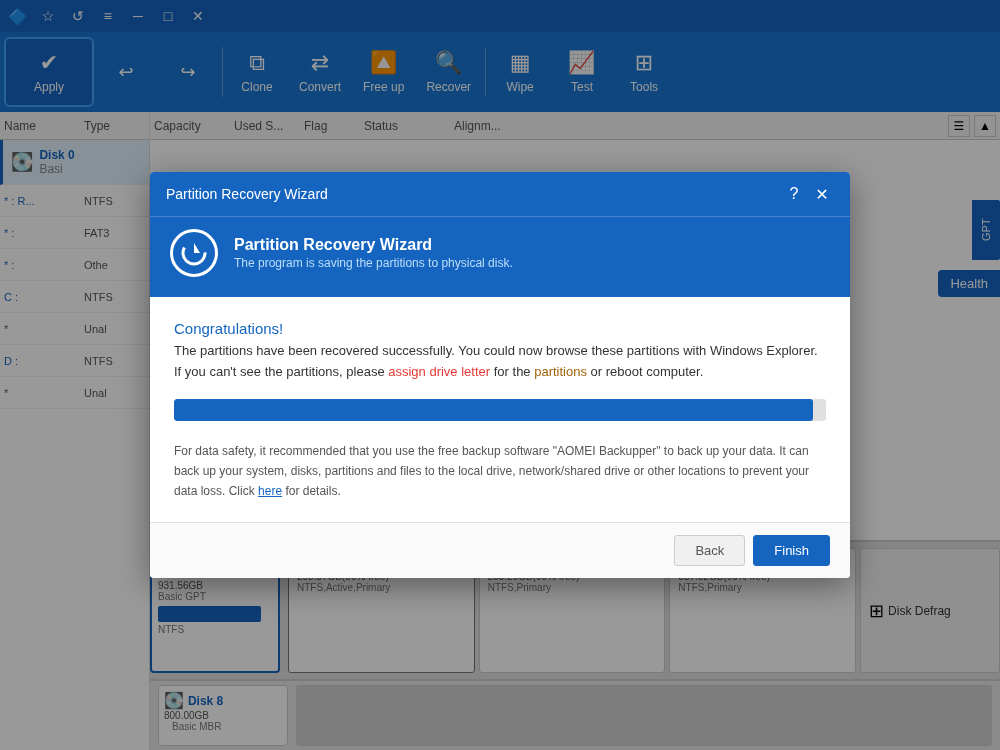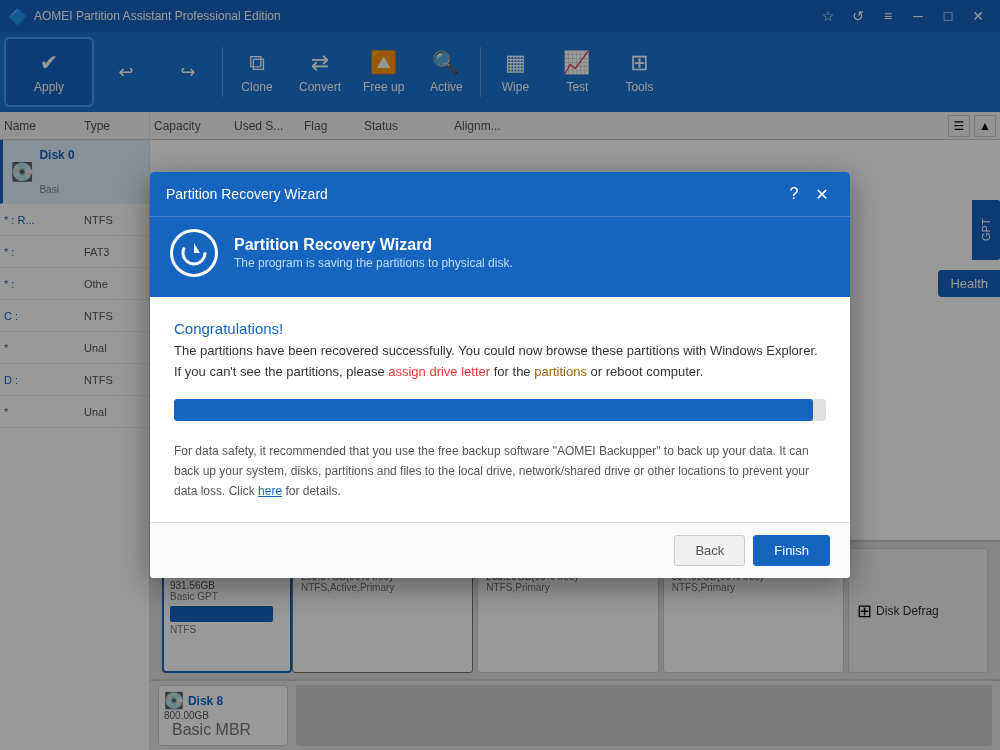--- a/index.html
+++ b/index.html
@@ -176,21 +176,20 @@
     
     ::-webkit-scrollbar { width: 8px; height: 8px; }
     ::-webkit-scrollbar-track { background: #f0f0f0; }
     ::-webkit-scrollbar-thumb { background: #bbb; border-radius: 4px; }
   </style>
 </head>
 <body>
 
 <div class="title-bar">
   <span style="font-size:16px; margin-right:6px;">🔷</span>
-  <span class="title-bar-text">AOMEI Partition Assistant Professional Edition</span>
   <div class="title-bar-controls">
     <button class="title-bar-btn">☆</button>
     <button class="title-bar-btn">↺</button>
     <button class="title-bar-btn">≡</button>
     <button class="title-bar-btn">─</button>
     <button class="title-bar-btn">□</button>
     <button class="title-bar-btn close">✕</button>
   </div>
 </div>
 
@@ -213,21 +212,21 @@
   <button class="toolbar-btn">
     <span class="btn-icon">⇄</span>
     <span class="btn-label">Convert</span>
   </button>
   <button class="toolbar-btn">
     <span class="btn-icon">🔼</span>
     <span class="btn-label">Free up</span>
   </button>
   <button class="toolbar-btn">
     <span class="btn-icon">🔍</span>
-    <span class="btn-label">Active</span>
+    <span class="btn-label">Recover</span>
   </button>
   <div class="toolbar-separator"></div>
   <button class="toolbar-btn">
     <span class="btn-icon">▦</span>
     <span class="btn-label">Wipe</span>
   </button>
   <button class="toolbar-btn">
     <span class="btn-icon">📈</span>
     <span class="btn-label">Test</span>
   </button>
@@ -243,21 +242,21 @@
 
     <div style="height:28px; background:#f5f5f5; border-bottom:1px solid #ccc; display:flex; align-items:center; padding: 0 4px; font-size:12px; color:#555; font-weight:500;">
       <span style="width:80px;">Name</span>
       <span style="width:60px;">Type</span>
     </div>
 
     <div class="left-disk-item" style="background:#e3f2fd; border-left:3px solid #1565c0;">
       <span style="font-size:18px;">💽</span>
       <div>
         <div style="font-weight:bold; color:#1565c0; font-size:12px;">Disk 0</div>
-        <div style="color:#888; font-size:10px;margin-top:22px;">Basi</div>
+        <div style="color:#888; font-size:12px;">Basi</div>
       </div>
     </div>
 
     <div class="partition-row">
       <span style="width:80px; color:#1565c0; font-size:11px;">* : R...</span>
       <span style="width:60px; color:#555; font-size:11px;">NTFS</span>
     </div>
     <div class="partition-row">
       <span style="width:80px; color:#1565c0; font-size:11px;">* :</span>
       <span style="width:60px; color:#555; font-size:11px;">FAT3</span>
@@ -301,21 +300,21 @@
     <div style="flex:1; overflow:hidden; display:flex; flex-direction:column;">
 
       <div style="flex:1; background:white; position:relative;">
 
         <div style="position:absolute; right:0; top:60px; background:#1565c0; color:white; padding:4px 8px; font-size:11px; border-radius:2px 0 0 2px; cursor:pointer; writing-mode:vertical-rl; text-orientation:mixed; transform:rotate(180deg); height:60px; display:flex; align-items:center; justify-content:center;">GPT</div>
         <div style="position:absolute; right:0; top:130px; background:#1565c0; color:white; padding:6px 12px; font-size:13px; border-radius:4px 0 0 4px; cursor:pointer;">Health</div>
       </div>
 
       <div style="height:210px; background:#e8e8e8; border-top:2px solid #ccc; display:flex; flex-direction:column; overflow:hidden;">
 
-        <div style="display:flex; padding:6px 12px; background:#e0e0e0; border-bottom:1px solid #ccc; flex:1; overflow:hidden;">
+        <div style="display:flex; padding:6px 0; gap:8px; background:#e0e0e0; border-bottom:1px solid #ccc; flex:1; overflow:hidden;">
           <div style="background:white; border:2px solid #1565c0; border-radius:4px; width:130px; padding:6px; font-size:11px; flex-shrink:0;">
             <div style="display:flex; align-items:center; gap:4px;">
               <span style="font-size:18px;">💽</span>
               <div>
                 <div style="font-weight:bold; font-size:12px; color:#1565c0;">* : J...</div>
               </div>
             </div>
             <div style="color:#555; font-size:10px; margin-top:2px;">931.56GB</div>
             <div style="color:#777; font-size:10px;">Basic GPT</div>
             <div style="background:#1565c0; height:16px; border-radius:2px; margin-top:4px; width:90%;"></div>
@@ -348,21 +347,21 @@
 
         <div style="display:flex; padding:4px 8px; gap:8px; background:#e8e8e8; border-top:1px solid #ccc; height:70px; overflow:hidden;">
           <div style="background:white; border:1px solid #ccc; border-radius:4px; width:130px; padding:5px; font-size:11px; flex-shrink:0;">
             <div style="display:flex; align-items:center; gap:4px;">
               <span style="font-size:16px;">💽</span>
               <div>
                 <div style="font-weight:bold; font-size:12px; color:#1565c0;">Disk 8</div>
               </div>
             </div>
             <div style="color:#555; font-size:10px;">800.00GB</div>
-            <div style="color:#777; font-size:16px;padding-left:8px;">Basic MBR</div>
+            <div style="color:#777; font-size:10px;padding-left:8px;">Basic MBR</div>
           </div>
           <div style="flex:1; background:#d0d0d0; border:1px solid #ccc; border-radius:3px; display:flex; align-items:center; padding:0 8px;">
             <span style="color:#777; font-size:11px;"></span>
           </div>
         </div>
       </div>
     </div>
   </div>
 </div>
 

